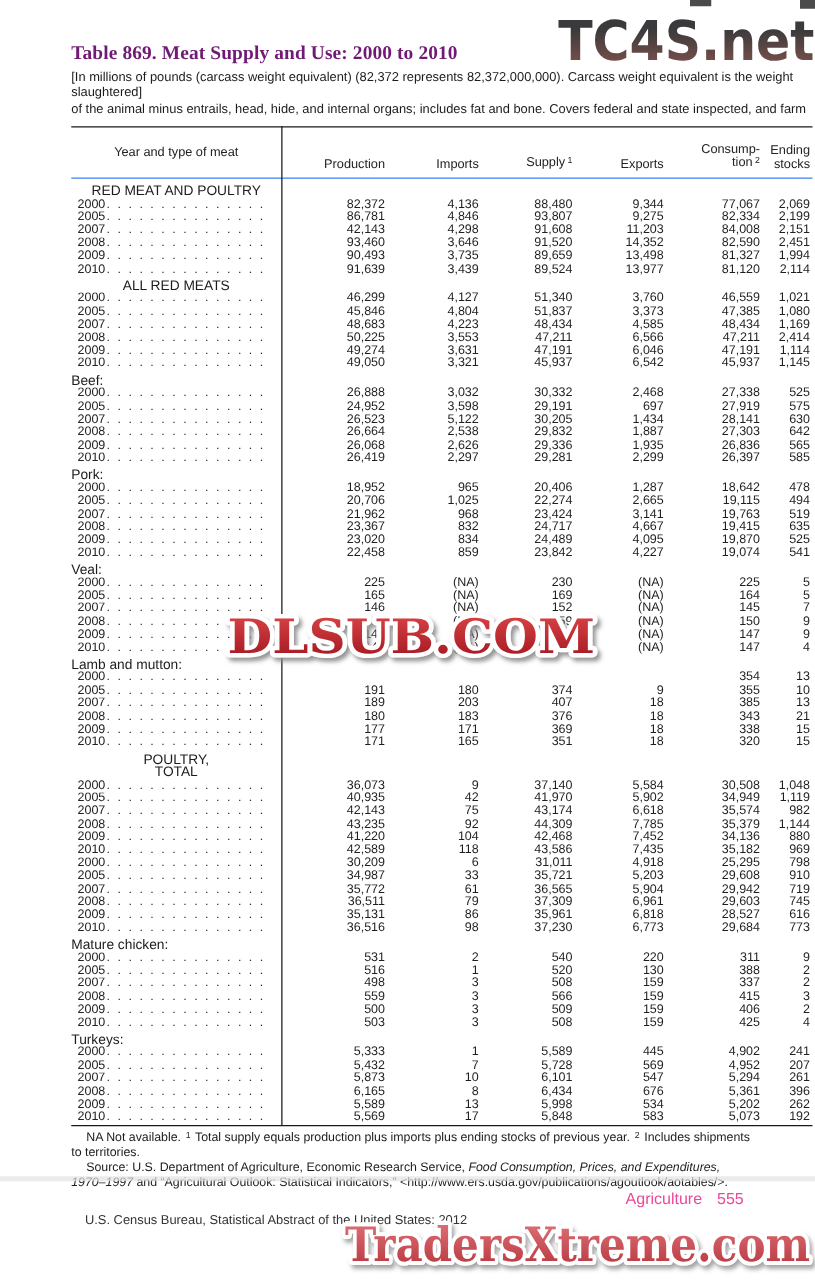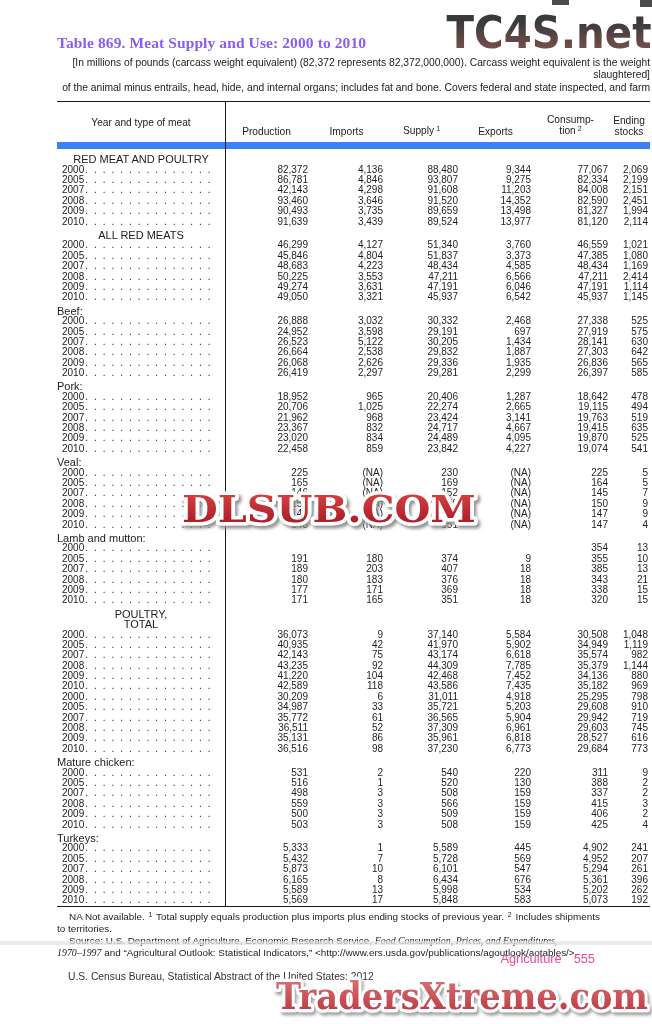--- a/index.html
+++ b/index.html
@@ -1,41 +1,41 @@
 <!DOCTYPE html>
 <html><head>
 <meta charset="utf-8">
 <style>
   html,body{margin:0;padding:0;}
   .page{position:relative;width:652px;height:1024px;background:#ffffff;overflow:hidden;
         font-family:"Liberation Sans", sans-serif;color:#222;}
   .content{position:absolute;left:57px;top:34px;width:593px;}
-  .title{font-family:"Liberation Serif", serif;font-weight:bold;font-size:15.5px;color:#8b5cf6;letter-spacing:.1px;}
-  .note{margin-top:5px;font-size:10.3px;line-height:12.4px;color:#1c1c1c;text-align:right;}
+  .title{font-family:"Liberation Serif", serif;font-weight:bold;font-size:15.5px;color:#701a75;letter-spacing:.1px;}
+  .note{margin-top:5px;font-size:10.3px;line-height:12.4px;color:#1c1c1c;}
   .tbl{position:relative;margin-top:7px;border-bottom:1px solid #1a1a1a;}
   .vline{position:absolute;left:168px;top:0;bottom:0;width:1px;background:#1a1a1a;}
   .thead{display:grid;grid-template-columns:168px 85px 75px 75px 73px 77px 40px;
-         border-top:1px solid #1a1a1a;border-bottom:7px solid #3b82f6;height:40px;}
+         border-top:1px solid #1a1a1a;border-bottom:1px solid #3b82f6;height:40px;}
   .yearhead{display:flex;align-items:center;justify-content:center;font-size:10.2px;}
-  .colhead{align-self:end;text-align:center;padding:0 2px 5px 0;font-size:10.2px;line-height:11px;}
+  .colhead{align-self:end;text-align:right;padding:0 2px 5px 0;font-size:10.2px;line-height:11px;}
   .csup{font-size:7px;position:relative;top:-3px;margin-left:2px;}
   .tbody{padding-top:2px;}
   .sec-heading{margin-top:3px;font-size:11px;line-height:10.4px;color:#1c1c1c;}
   .sec-heading.center{width:168px;text-align:center;}
   .sec-heading.left{padding-left:0;}
   .trow{display:grid;grid-template-columns:168px 85px 75px 75px 73px 77px 40px;
         height:10.4px;line-height:10.4px;font-size:10px;}
   .ycell{display:flex;padding-left:5px;overflow:hidden;}
   .yr{white-space:nowrap;}
   .dots{flex:1;white-space:nowrap;overflow:hidden;letter-spacing:1.6px;margin:0 8px 0 1px;color:#2a2a2a;}
   .vcell{text-align:right;padding-right:2px;white-space:nowrap;color:#1f1f1f;}
   .fn{margin-top:4px;font-size:9.9px;line-height:11.6px;color:#1c1c1c;}
   .fn .indent{padding-left:12px;}
   .fsup{font-size:7px;position:relative;top:-3px;padding:0 1px;}
-  .ital{font-style:italic;font-family:Liberation Serif, serif;}
+  .ital{font-style:italic;}
   .scan-band{position:absolute;left:0;top:941px;width:652px;height:4px;background:#e3e3e3;opacity:.7;}
   .agline{position:absolute;top:951px;right:57px;font-size:12.8px;color:#ec4899;}
   .agline .num{margin-left:12px;}
   .census{position:absolute;left:68px;top:971px;font-size:10.3px;color:#333;}
   .wm{position:absolute;pointer-events:none;}
   .topmark{position:absolute;background:#2c2c2c;opacity:.85;}
 </style>
 </head>
 <body>
 
@@ -637,21 +637,21 @@
             <div class="vcell">5,904</div>
             <div class="vcell">29,942</div>
             <div class="vcell">719</div>
           </div>
           <div class="trow">
             <div class="ycell">
               <span class="yr">2008</span>
               <span class="dots">. . . . . . . . . . . . . . . . . . . . . . . . . . . . . . . . . . . . . . . . . . . . . . . . . . . . . . . . . . . . </span>
             </div>
             <div class="vcell">36,511</div>
-            <div class="vcell">52</div>
+            <div class="vcell">79</div>
             <div class="vcell">37,309</div>
             <div class="vcell">6,961</div>
             <div class="vcell">29,603</div>
             <div class="vcell">745</div>
           </div>
           <div class="trow">
             <div class="ycell">
               <span class="yr">2009</span>
               <span class="dots">. . . . . . . . . . . . . . . . . . . . . . . . . . . . . . . . . . . . . . . . . . . . . . . . . . . . . . . . . . . . </span>
             </div>

